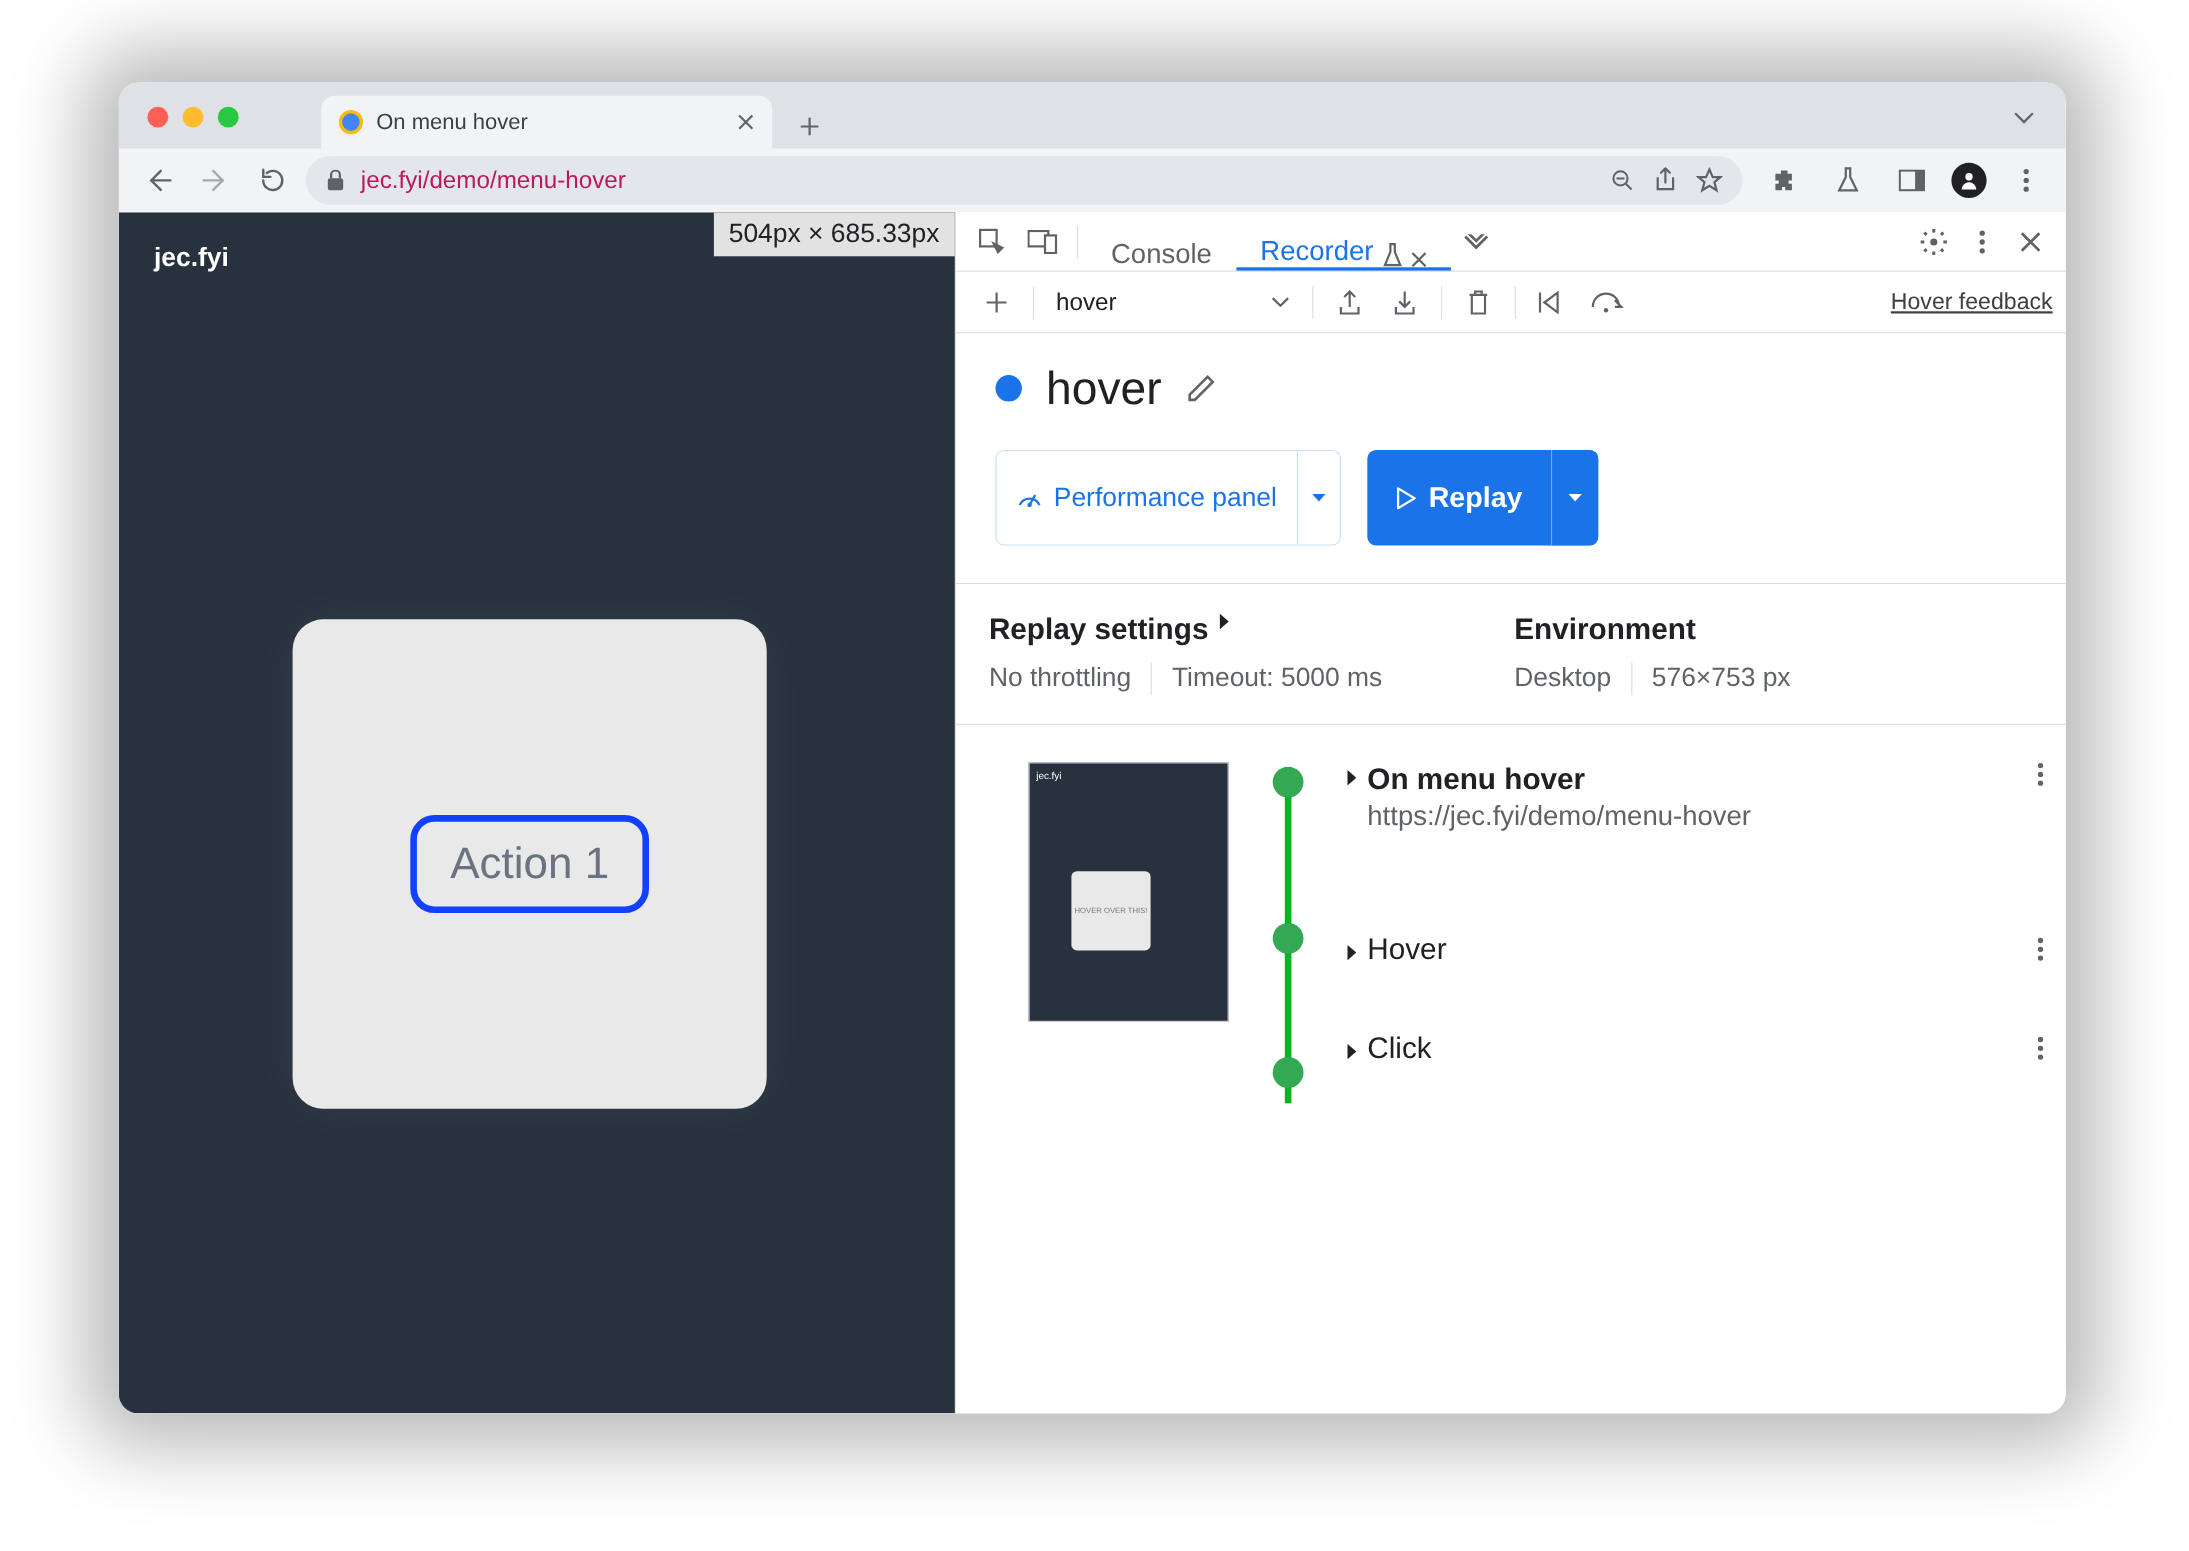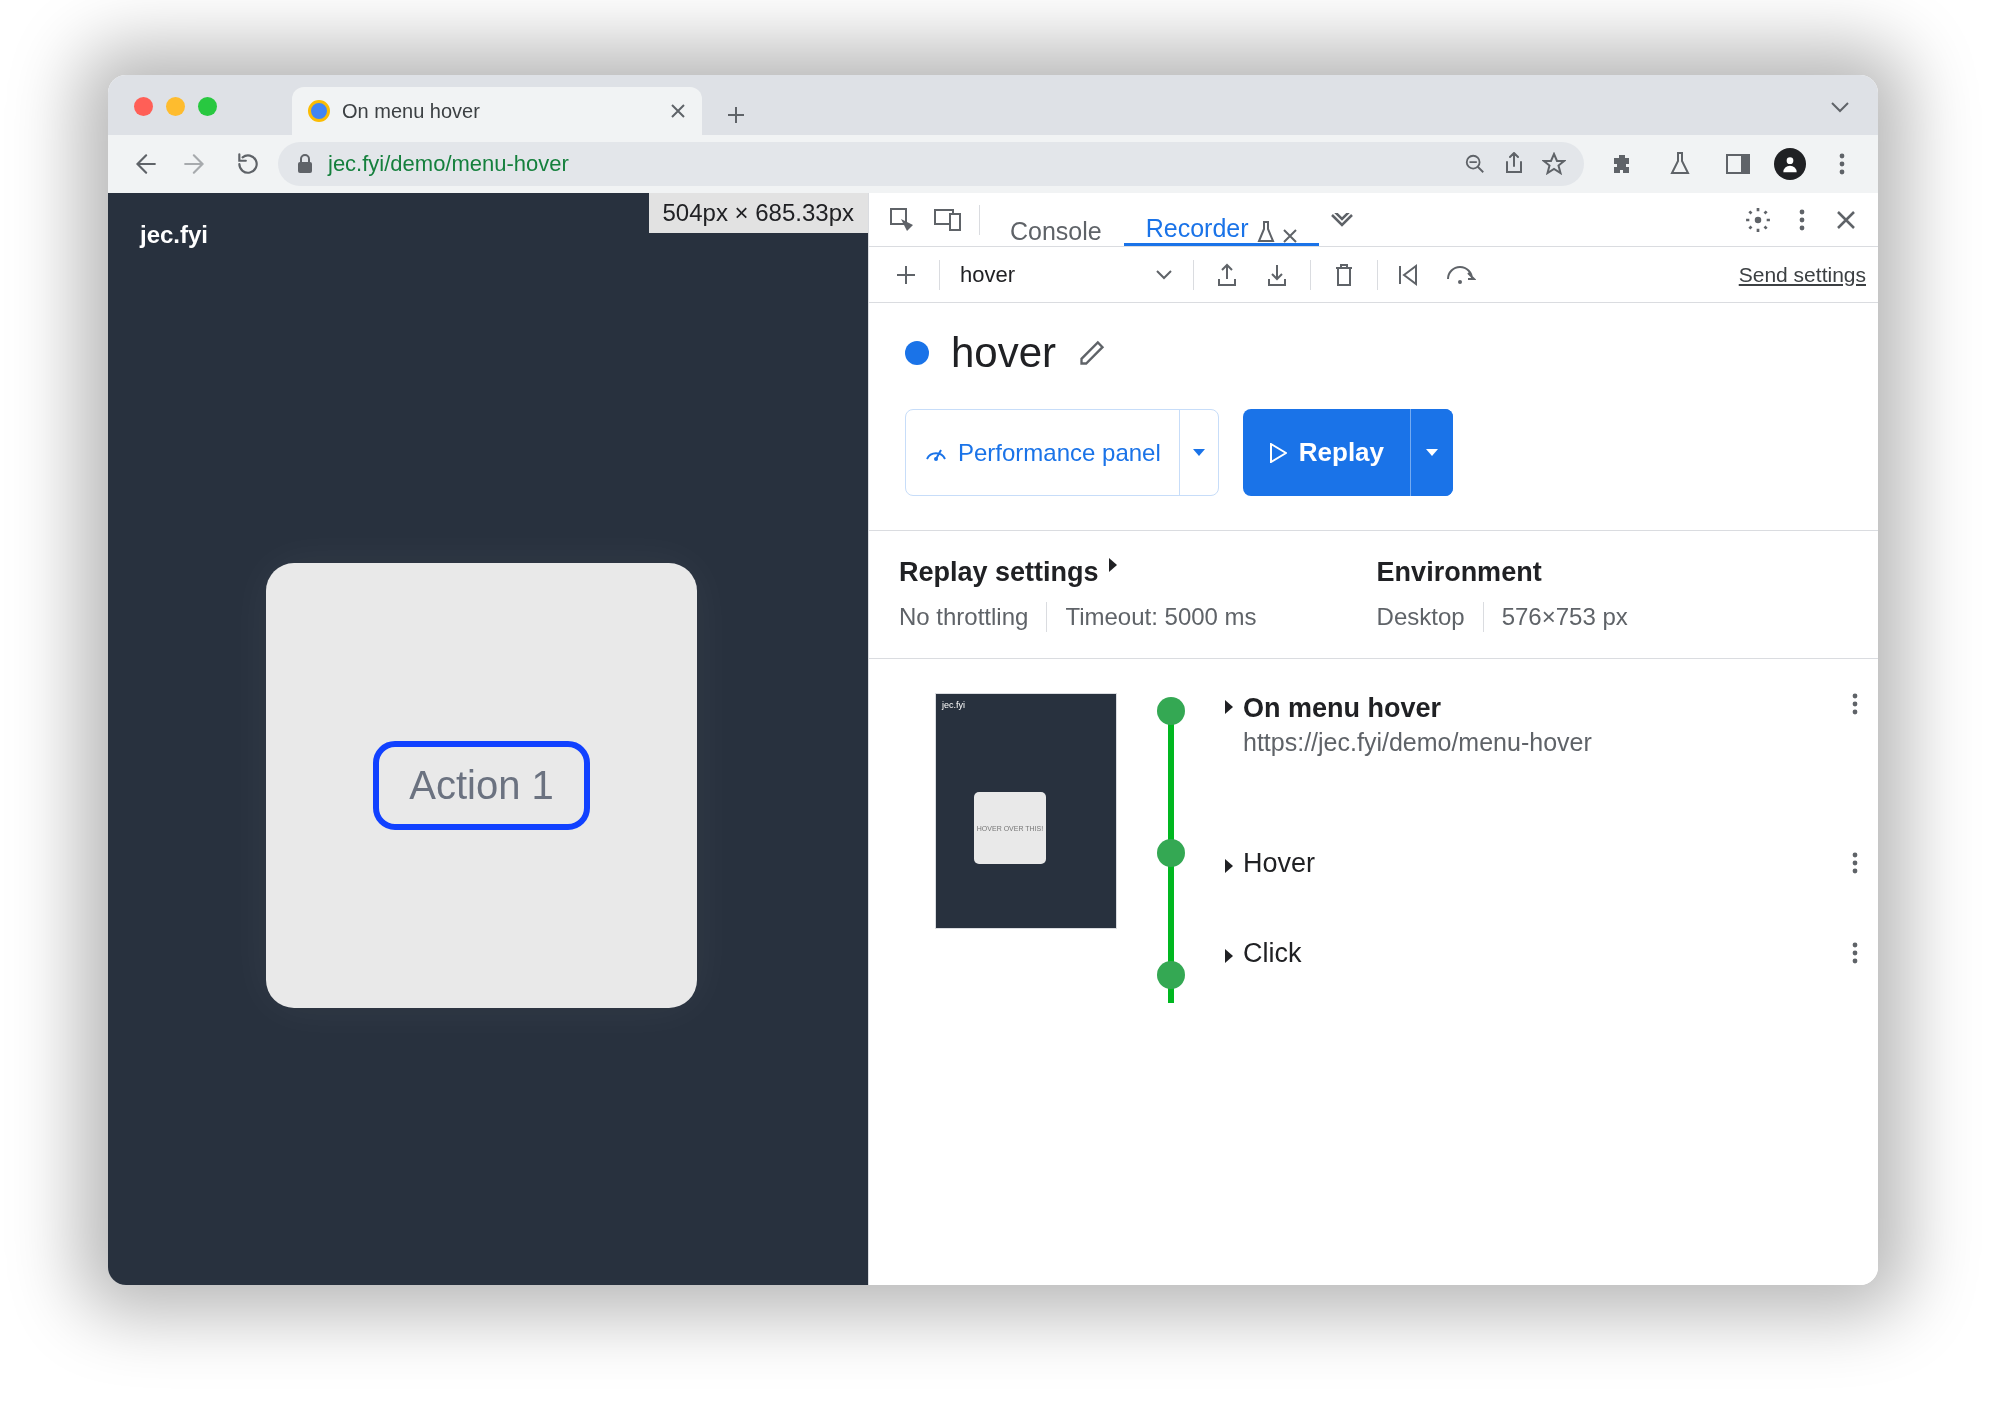--- a/index.html
+++ b/index.html
@@ -55,21 +55,21 @@
   
   .addressbar {
     height:58px; background:var(--tab-grey);
     display:flex; align-items:center; padding:0 14px; gap:8px;
     color:var(--muted);
   }
   .ib { width:44px;height:44px; display:flex;align-items:center;justify-content:center; border-radius:50%;}
   .omnibox {
     flex:1; height:44px; background:#e3e6ea; border-radius:22px;
     display:flex; align-items:center; padding:0 18px; gap:14px;
-    color:#15803d; font-size:22px;
+    color:#be185d; font-size:22px;
   }
   .omni-right{ margin-left:auto; display:flex; align-items:center; gap:18px; color:var(--muted);}
   .right-icons{display:flex; align-items:center; gap:14px; padding-left:8px;}
   .avatar{width:32px;height:32px;border-radius:50%;background:#202124;display:flex;align-items:center;justify-content:center;color:#fff;}
 
   
   .main { flex:1; display:flex; overflow:hidden;}
   .page {
     width:760px; background:var(--dark-bg); position:relative; color:#fff;
   }
@@ -372,21 +372,21 @@
               <path d="M2 2 V20 M6 11 L18 2 V20 Z" stroke="#5f6368" stroke-width="2" fill="none"></path>
             </svg>
           </span>
         <span class="tb-btn">
             <svg width="30" height="20" viewBox="0 0 30 20">
               <path d="M2 14 A12 12 0 0 1 26 14 M22 8 L28 14 L22 14" stroke="#5f6368" stroke-width="2" fill="none"></path>
               <circle cx="14" cy="17" r="2" fill="#5f6368"></circle>
             </svg>
           </span>
         <span class="spacer" style="flex:1"></span>
-        <a class="feedback">Send settings</a>
+        <a class="feedback">Hover feedback</a>
       </div>
 
       <div class="dt-body">
         <div class="title-row">
           <span class="rec-dot"></span>
           <span class="rec-title">hover</span>
           <span class="edit-icn">
               <svg width="28" height="28" viewBox="0 0 24 24">
                 <path d="M3 21 L3 17 L17 3 L21 7 L7 21 Z" stroke="#5f6368" stroke-width="2" fill="none"></path>
               </svg>

